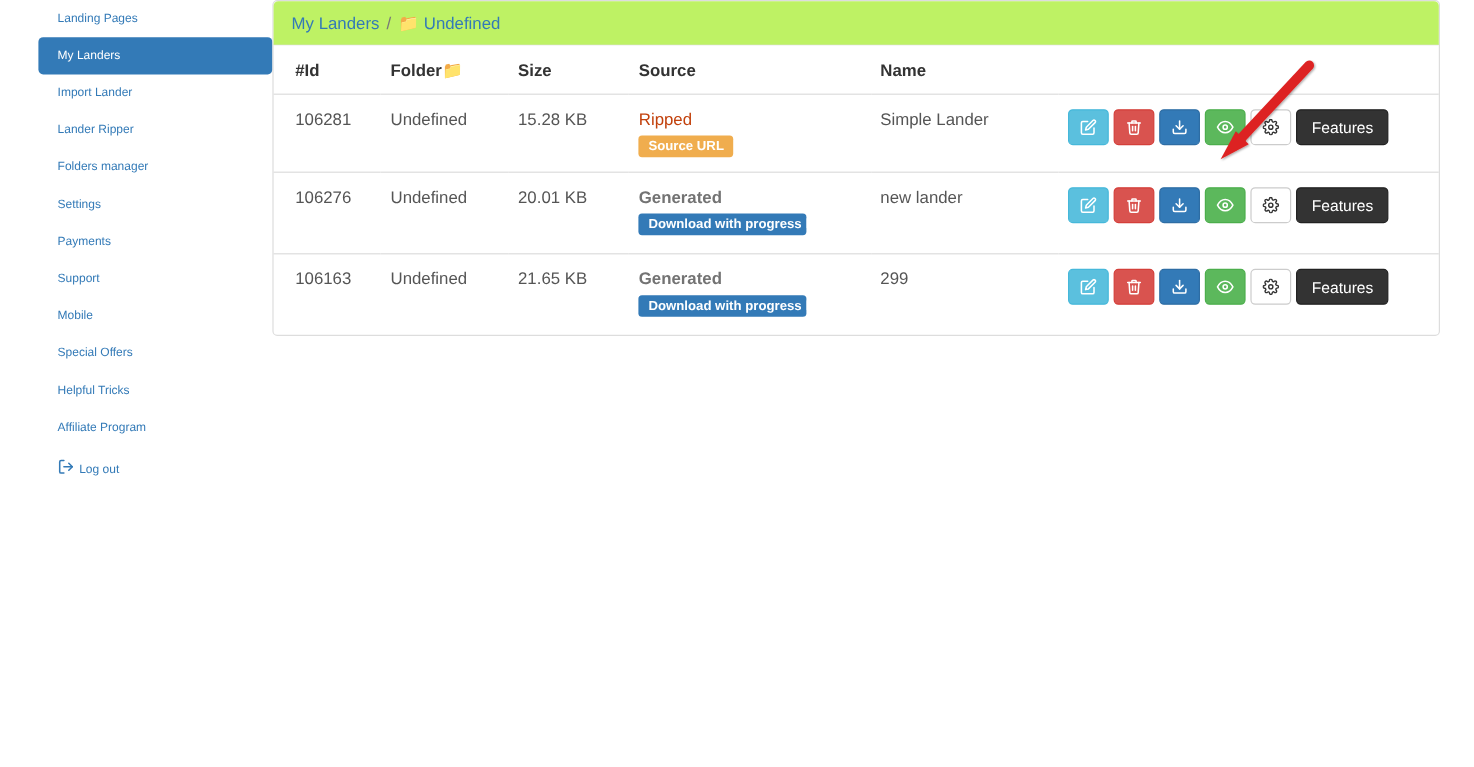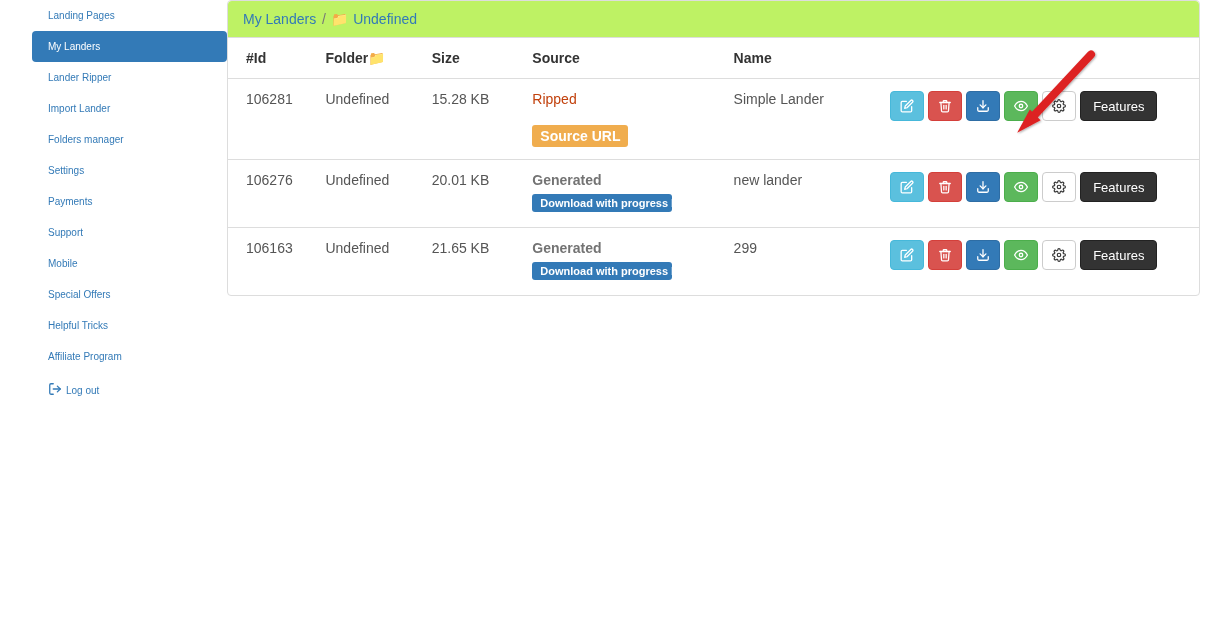--- a/index.html
+++ b/index.html
@@ -103,24 +103,24 @@
     font-weight: 400;
   }
   .src-generated {
     color: #737373;
     font-weight: 600;
   }
   .badge-orange {
     display: inline-block;
     background: #f0ad4e;
     color: #fff;
-    font-size: 14px;
+    font-size: 11px;
     padding: 3px 8px;
     border-radius: 3px;
-    margin-top: 18px;
+    margin-top: 6px;
     font-weight: 600;
   }
   .badge-blue {
     display: inline-block;
     background: #337ab7;
     color: #fff;
     font-size: 11px;
     padding: 3px 8px;
     border-radius: 3px;
     margin-top: 6px;
@@ -179,24 +179,24 @@
 <div class="layout">
   <nav class="sidebar">
     <ul id="sidebar-list">
         <li>
           <a href="#">Landing Pages</a>
         </li>
         <li>
           <a href="#" class="active">My Landers</a>
         </li>
         <li>
+          <a href="#">Import Lander</a>
+        </li>
+        <li>
           <a href="#">Lander Ripper</a>
-        </li>
-        <li>
-          <a href="#">Import Lander</a>
         </li>
         <li>
           <a href="#">Folders manager</a>
         </li>
         <li>
           <a href="#">Settings</a>
         </li>
         <li>
           <a href="#">Payments</a>
         </li>

